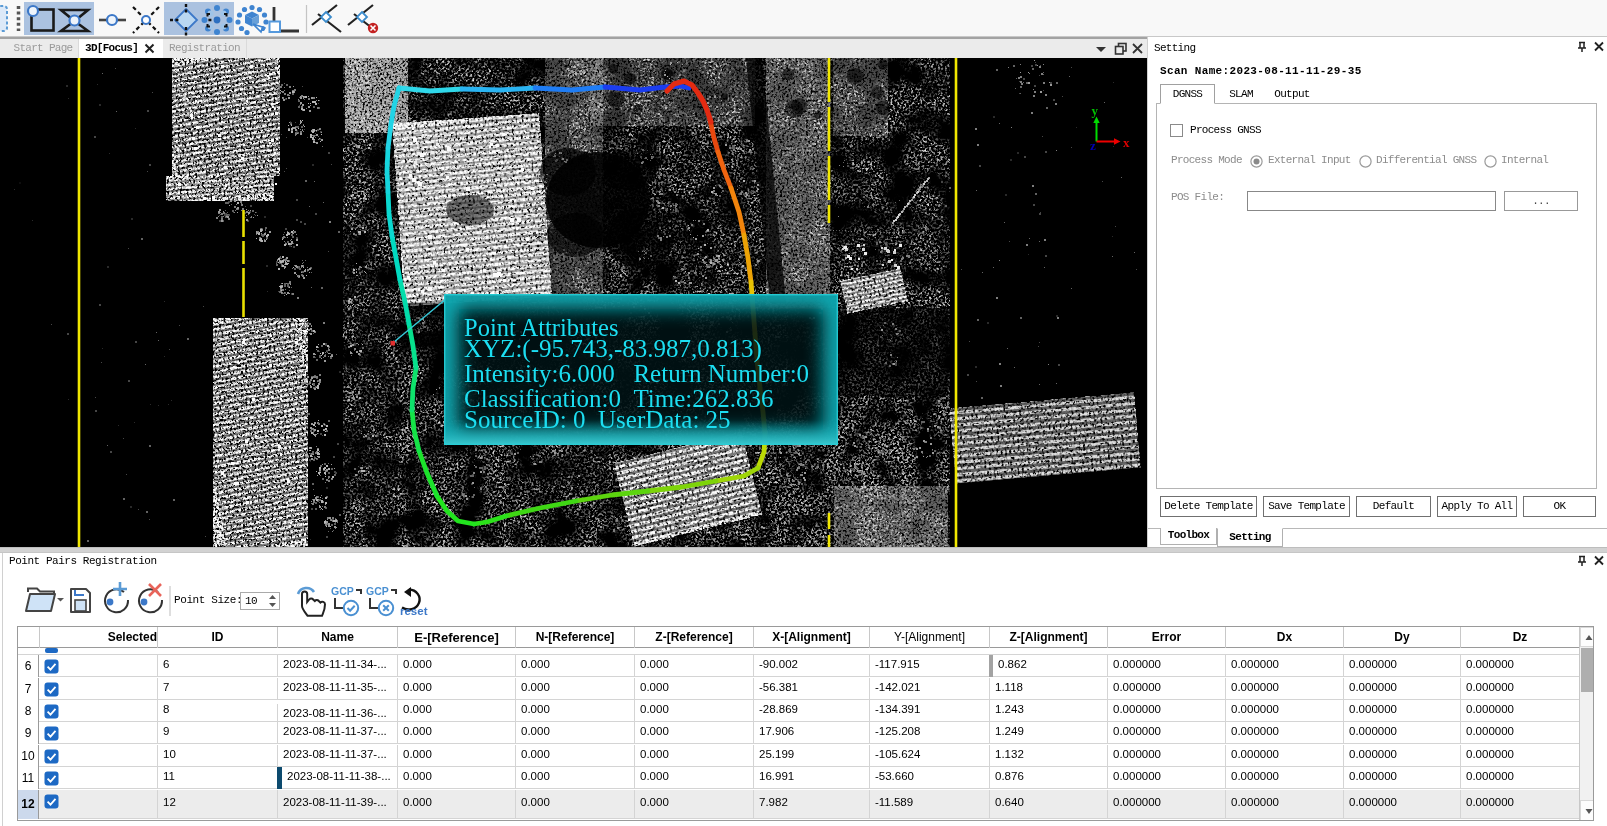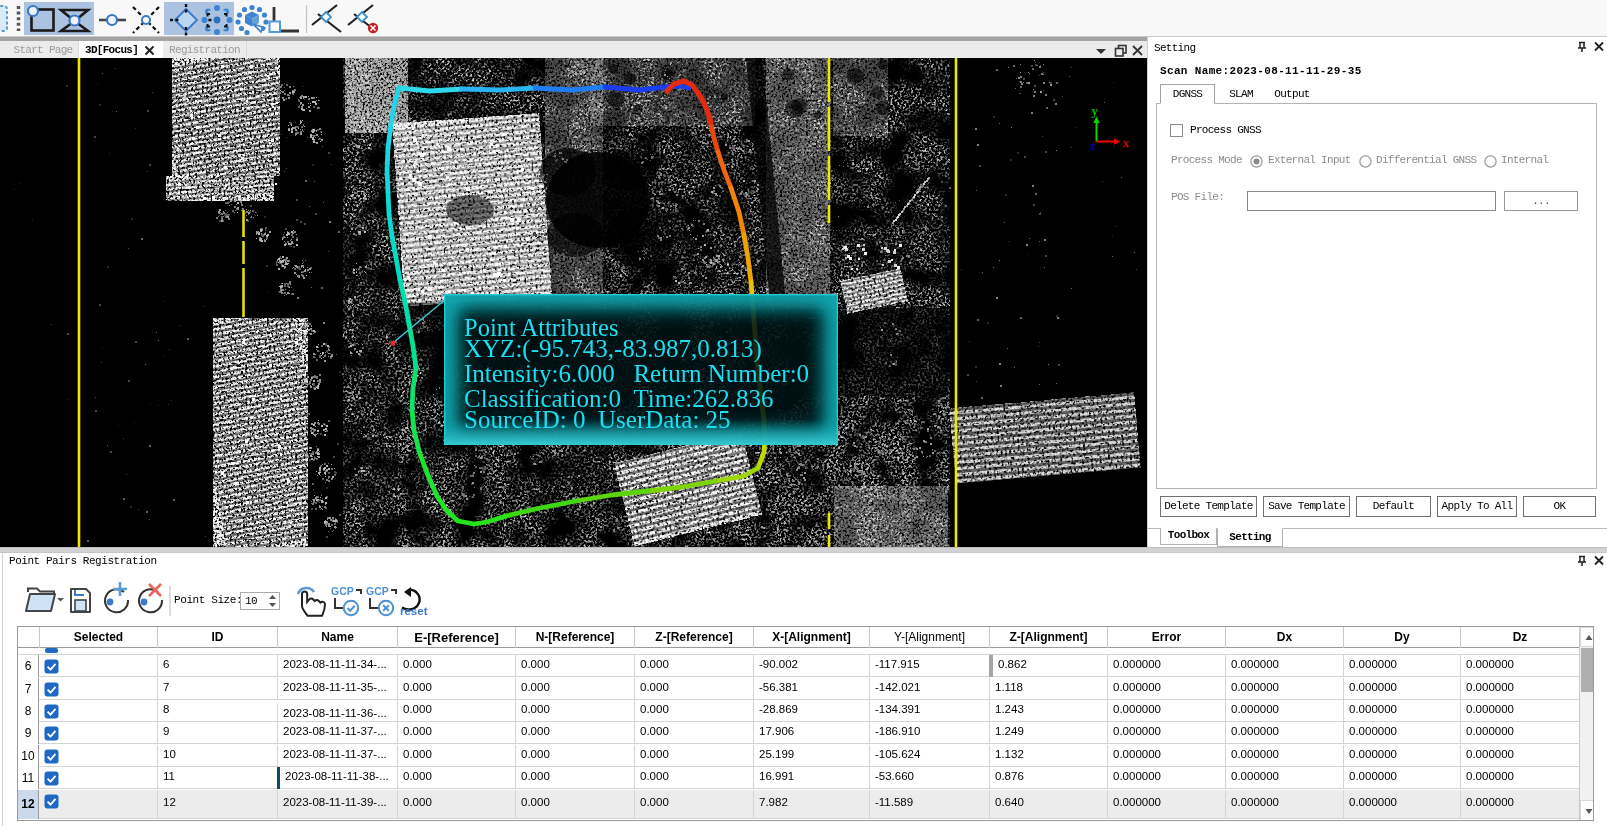--- a/index.html
+++ b/index.html
@@ -76,21 +76,21 @@
       </g>
 <path d="M326 12l5 5l-5 5l-5 -5z" fill="#fff" stroke="#3c8ccc" stroke-width="1.8"></path>
 <g stroke="#222" stroke-width="2.2">
         <path d="M348 25l25 -20M354 14l18 14"></path>
       </g>
 <path d="M362 12l5 5l-5 5l-5 -5z" fill="#fff" stroke="#3c8ccc" stroke-width="1.8"></path>
 <circle cx="373" cy="28" r="5.2" fill="#c42222"></circle>
 <path d="M370.5 25.5l5 5M375.5 25.5l-5 5" stroke="#fff" stroke-width="1.6"></path>
 </svg>
 </div>
-<div class="abs" style="left:0;top:37px;width:1381px;height:21px;background:#ebebeb;border-top:4px solid #a3a3a3">
+<div class="abs" style="left:0;top:37px;width:1381px;height:21px;background:#ebebeb;border-top:2px solid #a3a3a3">
 <div class="abs mono" style="left:8px;top:0;width:71px;height:19px;color:#9a9a9a;line-height:19px;text-align:center;border-right:1px solid #dadada">Start Page</div>
 <div class="abs" style="left:79px;top:0;width:84px;height:19px;background:#fff"></div>
 <div class="abs mono" style="left:85px;top:0;height:19px;font-weight:bold;line-height:19px">3D[Focus]</div>
 <svg class="abs" style="left:144px;top:4px" width="12" height="12">
       <path d="M1.5 1.5l8 8M9.5 1.5l-8 8" stroke="#222" stroke-width="2"></path>
     </svg>
 <div class="abs mono" style="left:163px;top:0;width:84px;height:19px;color:#9a9a9a;line-height:19px;text-align:center;border-right:1px solid #dadada">Registration</div>
 <svg class="abs" style="left:1094px;top:3px" width="52" height="14">
 <path d="M2 5l5 5l5 -5z" fill="#333"></path>
 <g fill="none" stroke="#333" stroke-width="1.6">
@@ -566,21 +566,21 @@
 <path d="M103 8h5v4M82 16v10h8" fill="none" stroke="#333" stroke-width="2"></path>
 <circle cx="98" cy="26" r="7.2" fill="#fff" stroke="#4a90d2" stroke-width="2"></circle>
 <path d="M95.2 23.2l5.6 5.6M100.8 23.2l-5.6 5.6" stroke="#4a90d2" stroke-width="2"></path>
 <path d="M116 10l7 -5v10z" fill="#111"></path>
 <path d="M121 7.5a11 10 0 1 1 -7 18" fill="none" stroke="#111" stroke-width="2.4"></path>
 <text x="112" y="33" font-family="Liberation Sans" font-size="11.5" font-weight="bold" fill="#3c78c8">reset</text>
 </svg>
 <div class="abs" style="left:17px;top:626px;width:1577px;height:195px;border:1px solid #9a9a9a;background:#fff;overflow:hidden">
 <div class="abs sans" style="left:0;top:0;width:1577px;height:21px;border-bottom:1px solid #9a9a9a">
 <div class="abs" style="left:0px;top:0;width:21px;height:21px;font-size:12px;font-weight:bold;text-align:center;line-height:21px;color:#000"></div>
-<div class="abs" style="left:21px;top:0;width:118px;height:21px;border-left:1px solid #c8c8c8;font-size:12px;font-weight:bold;text-align:center;line-height:21px;color:#000">Selected</div>
+<div class="abs" style="left:21px;top:0;width:118px;height:21px;border-left:1px solid #c8c8c8;font-size:12px;font-weight:bold;text-align:right;line-height:21px;color:#000">Selected</div>
 <div class="abs" style="left:139px;top:0;width:120px;height:21px;border-left:1px solid #c8c8c8;font-size:12px;font-weight:bold;text-align:center;line-height:21px;color:#000">ID</div>
 <div class="abs" style="left:259px;top:0;width:120px;height:21px;border-left:1px solid #c8c8c8;font-size:12px;font-weight:bold;text-align:center;line-height:21px;color:#000">Name</div>
 <div class="abs" style="left:379px;top:0;width:118px;height:21px;border-left:1px solid #c8c8c8;font-size:13px;font-weight:bold;text-align:center;line-height:21px;color:#000">E-[Reference]</div>
 <div class="abs" style="left:497px;top:0;width:119px;height:21px;border-left:1px solid #c8c8c8;font-size:12px;font-weight:bold;text-align:center;line-height:21px;color:#000">N-[Reference]</div>
 <div class="abs" style="left:616px;top:0;width:119px;height:21px;border-left:1px solid #c8c8c8;font-size:12px;font-weight:bold;text-align:center;line-height:21px;color:#000">Z-[Reference]</div>
 <div class="abs" style="left:735px;top:0;width:116px;height:21px;border-left:1px solid #c8c8c8;font-size:12px;font-weight:bold;text-align:center;line-height:21px;color:#000">X-[Alignment]</div>
 <div class="abs" style="left:851px;top:0;width:120px;height:21px;border-left:1px solid #c8c8c8;font-size:12px;font-weight:normal;text-align:center;line-height:21px;color:#000">Y-[Alignment]</div>
 <div class="abs" style="left:971px;top:0;width:118px;height:21px;border-left:1px solid #c8c8c8;font-size:12px;font-weight:bold;text-align:center;line-height:21px;color:#000">Z-[Alignment]</div>
 <div class="abs" style="left:1089px;top:0;width:118px;height:21px;border-left:1px solid #c8c8c8;font-size:12px;font-weight:bold;text-align:center;line-height:21px;color:#000">Error</div>
 <div class="abs" style="left:1207px;top:0;width:118px;height:21px;border-left:1px solid #c8c8c8;font-size:12px;font-weight:bold;text-align:center;line-height:21px;color:#000">Dx</div>
@@ -744,21 +744,21 @@
 <div class="abs" style="left:497px;top:0;width:119px;height:22px;border-left:1px solid #d4d4d4;">
         <span style="position:absolute;left:5px;top:3px">0.000</span>
       </div>
 <div class="abs" style="left:616px;top:0;width:119px;height:22px;border-left:1px solid #d4d4d4;">
         <span style="position:absolute;left:5px;top:3px">0.000</span>
       </div>
 <div class="abs" style="left:735px;top:0;width:116px;height:22px;border-left:1px solid #d4d4d4;">
         <span style="position:absolute;left:5px;top:3px">17.906</span>
       </div>
 <div class="abs" style="left:851px;top:0;width:120px;height:22px;border-left:1px solid #d4d4d4;">
-        <span style="position:absolute;left:5px;top:3px">-186.910</span>
+        <span style="position:absolute;left:5px;top:3px">-125.208</span>
       </div>
 <div class="abs" style="left:971px;top:0;width:118px;height:22px;border-left:1px solid #d4d4d4;">
         <span style="position:absolute;left:5px;top:3px">1.249</span>
       </div>
 <div class="abs" style="left:1089px;top:0;width:118px;height:22px;border-left:1px solid #d4d4d4;">
         <span style="position:absolute;left:5px;top:3px">0.000000</span>
       </div>
 <div class="abs" style="left:1207px;top:0;width:118px;height:22px;border-left:1px solid #d4d4d4;">
         <span style="position:absolute;left:5px;top:3px">0.000000</span>
       </div>
@@ -818,21 +818,21 @@
 <div class="abs" style="left:0;top:0;width:21px;height:22px;background:#fff;border-right:1px solid #9a9a9a;text-align:center;line-height:22px;font-size:12px">11</div>
 <div class="abs" style="left:21px;top:0;width:118px;height:22px;">
         <svg width="15" height="15" style="position:absolute;left:5px;top:4px">
           <rect x="0.5" y="0.5" width="14" height="14" rx="3" fill="#1d69c4"></rect>
           <path d="M3.6 7.6l2.9 3l5 -5.8" fill="none" stroke="#fff" stroke-width="1.8"></path>
         </svg>
       </div>
 <div class="abs" style="left:139px;top:0;width:120px;height:22px;border-left:1px solid #d4d4d4;">
         <span style="position:absolute;left:5px;top:3px">11</span>
       </div>
-<div class="abs" style="left:259px;top:0;width:120px;height:22px;border-left:3px solid #0c4a6e;">
+<div class="abs" style="left:259px;top:0;width:120px;height:22px;border-left:5px solid #0c4a6e;">
         <span style="position:absolute;left:5px;top:3px">2023-08-11-11-38-...</span>
       </div>
 <div class="abs" style="left:379px;top:0;width:118px;height:22px;border-left:1px solid #d4d4d4;">
         <span style="position:absolute;left:5px;top:3px">0.000</span>
       </div>
 <div class="abs" style="left:497px;top:0;width:119px;height:22px;border-left:1px solid #d4d4d4;">
         <span style="position:absolute;left:5px;top:3px">0.000</span>
       </div>
 <div class="abs" style="left:616px;top:0;width:119px;height:22px;border-left:1px solid #d4d4d4;">
         <span style="position:absolute;left:5px;top:3px">0.000</span>

